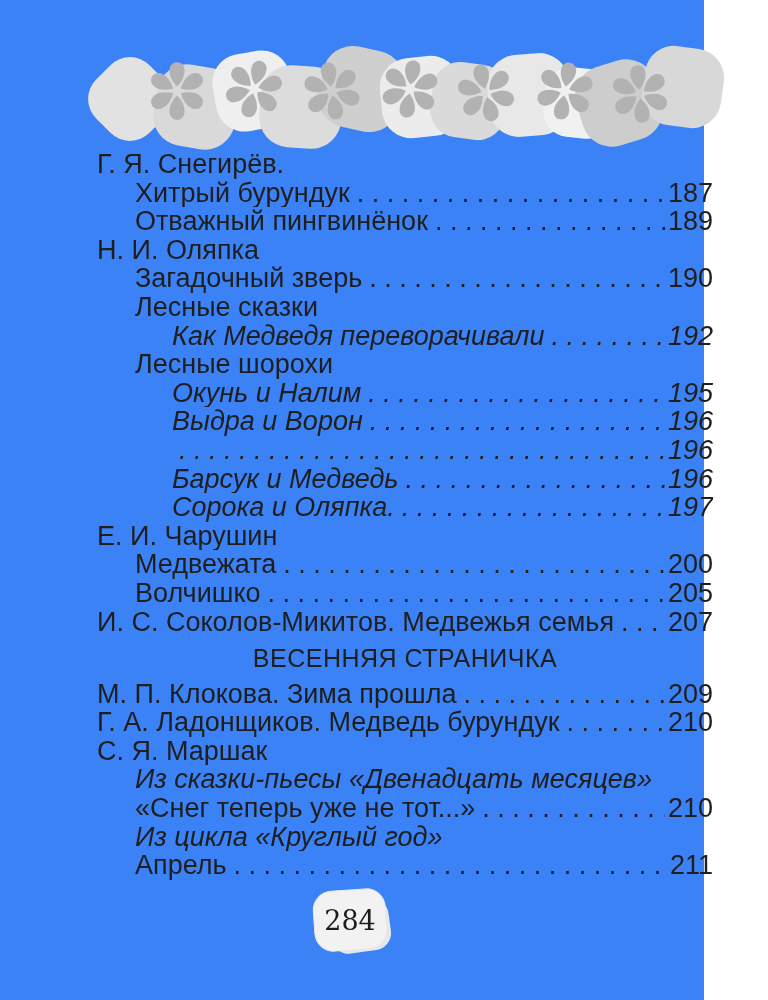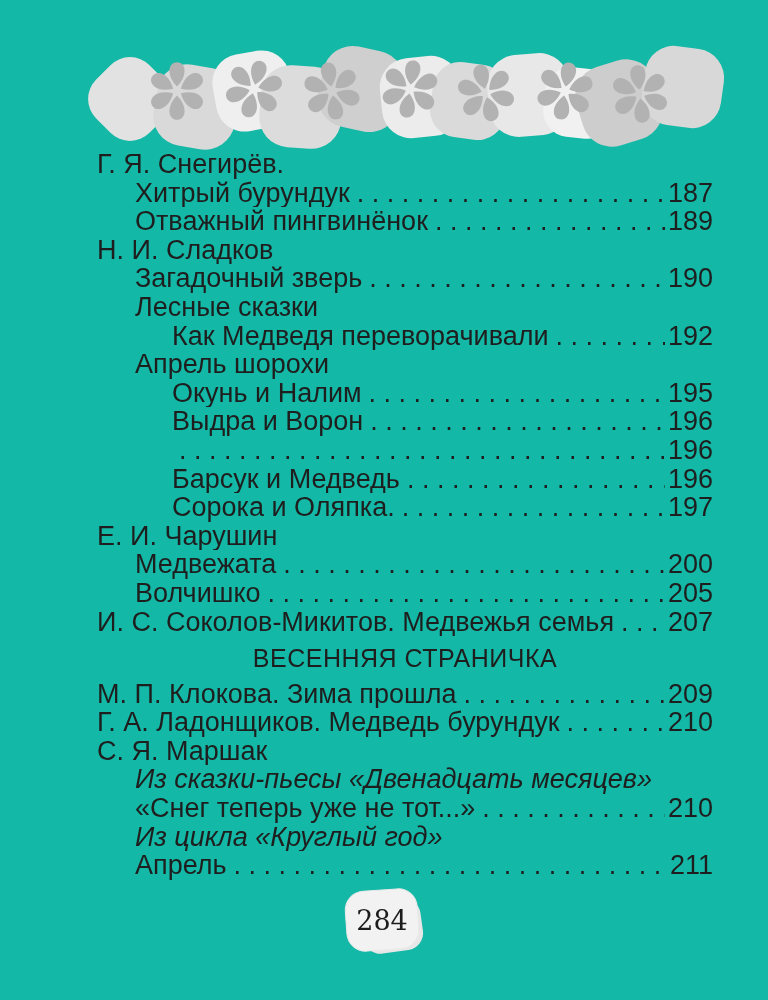--- a/index.html
+++ b/index.html
@@ -5,43 +5,43 @@
   html, body { margin: 0; padding: 0; }
   body {
     width: 768px; height: 1000px;
     background: #ffffff;
     font-family: "Liberation Sans", sans-serif;
     color: #1e1e1e;
     overflow: hidden;
   }
   .page {
     position: relative;
-    width: 768px; height: 1000px;
-    background: #14b8a6;
+    width: 704px; height: 1000px;
+    background: #3b82f6;
   }
   .deco {
     position: absolute;
     left: 93px; top: 55px;
     overflow: visible;
   }
   .content {
     position: absolute;
     left: 97px; top: 150px;
     width: 616px;
   }
   .entry {
     display: flex;
     align-items: baseline;
     font-size: 27px;
     line-height: 28.6px;
     white-space: nowrap;
     overflow: hidden;
   }
   .indent-1 { padding-left: 38px; }
-  .indent-2 { padding-left: 75px; }
+  .indent-2 { padding-left: 75px; font-style: italic; }
   .italic .entry-title { font-style: italic; }
   .entry-title { flex: 0 0 auto; }
   .leader {
     flex: 1 1 auto;
     overflow: hidden;
     margin: 0 3px 0 7px;
     min-width: 0;
   }
   .leader::after {
     content: ". . . . . . . . . . . . . . . . . . . . . . . . . . . . . . . . . . . . . . . . . . . . . . . . . . . . . . . . . . . .";
@@ -110,37 +110,37 @@
         <span class="entry-title">Хитрый бурундук</span>
         <span class="leader"></span>
         <span class="entry-page">187</span>
       </div>
       <div class="entry indent-1">
         <span class="entry-title">Отважный пингвинёнок</span>
         <span class="leader"></span>
         <span class="entry-page">189</span>
       </div>
       <div class="entry indent-0">
-        <span class="entry-title">Н. И. Сладков</span>
+        <span class="entry-title">Н. И. Оляпка</span>
       </div>
       <div class="entry indent-1">
         <span class="entry-title">Загадочный зверь</span>
         <span class="leader"></span>
         <span class="entry-page">190</span>
       </div>
       <div class="entry indent-1">
         <span class="entry-title">Лесные сказки</span>
       </div>
       <div class="entry indent-2">
         <span class="entry-title">Как Медведя переворачивали</span>
         <span class="leader"></span>
         <span class="entry-page">192</span>
       </div>
       <div class="entry indent-1">
-        <span class="entry-title">Апрель шорохи</span>
+        <span class="entry-title">Лесные шорохи</span>
       </div>
       <div class="entry indent-2">
         <span class="entry-title">Окунь и Налим</span>
         <span class="leader"></span>
         <span class="entry-page">195</span>
       </div>
       <div class="entry indent-2">
         <span class="entry-title">Выдра и Ворон</span>
         <span class="leader"></span>
         <span class="entry-page">196</span>

